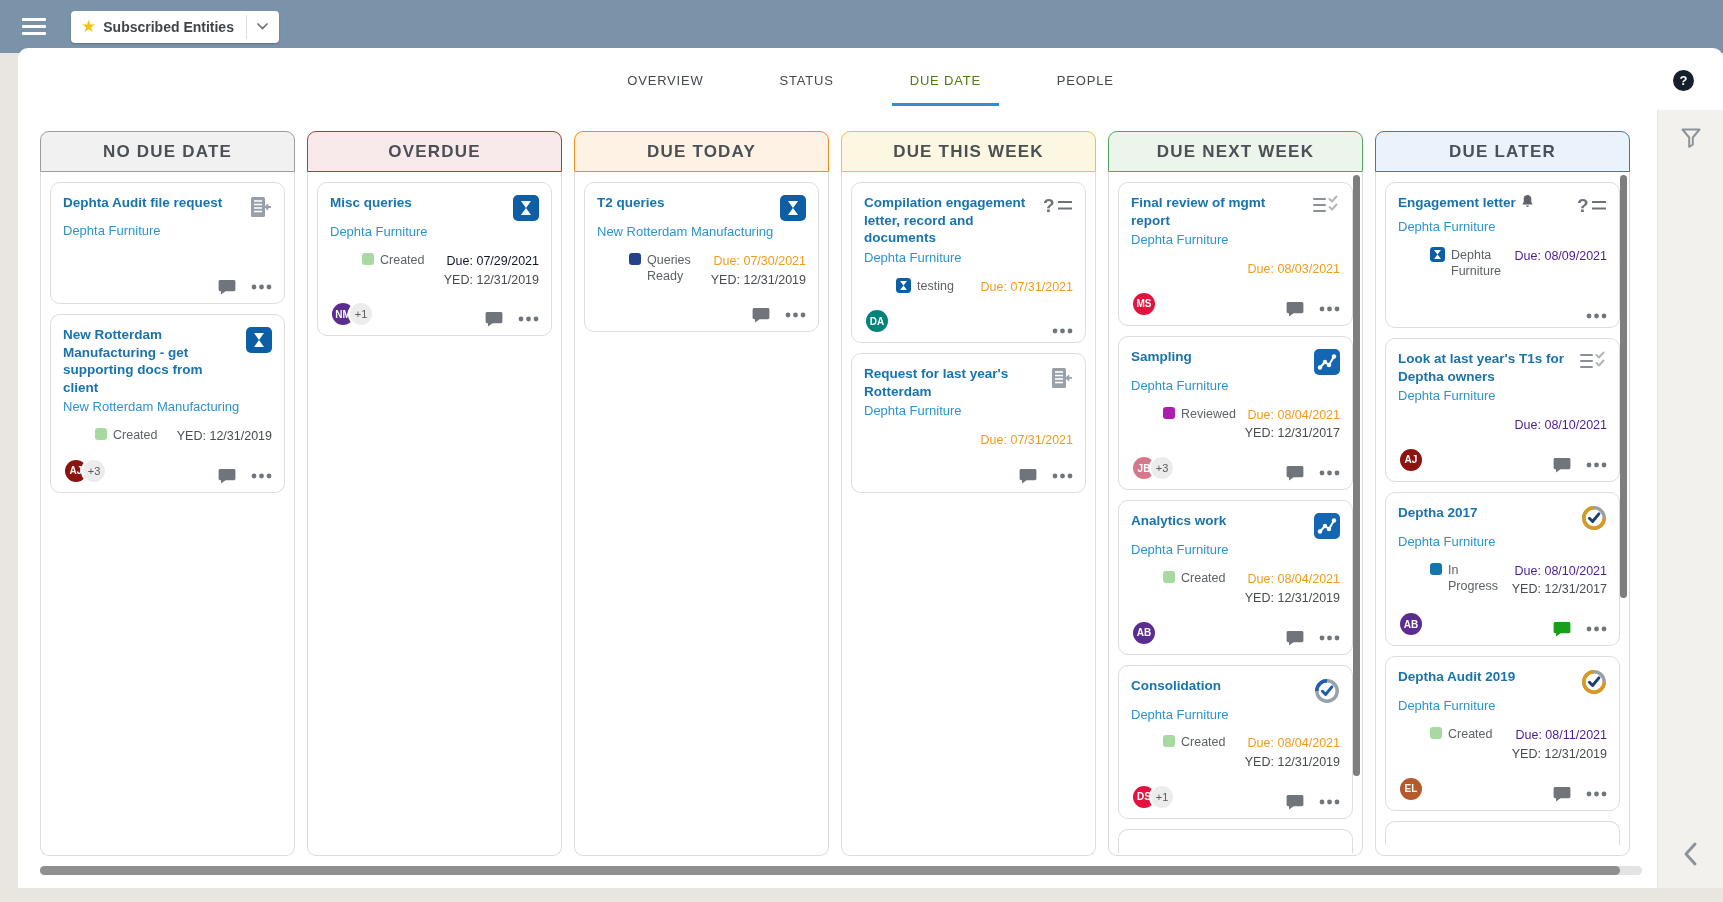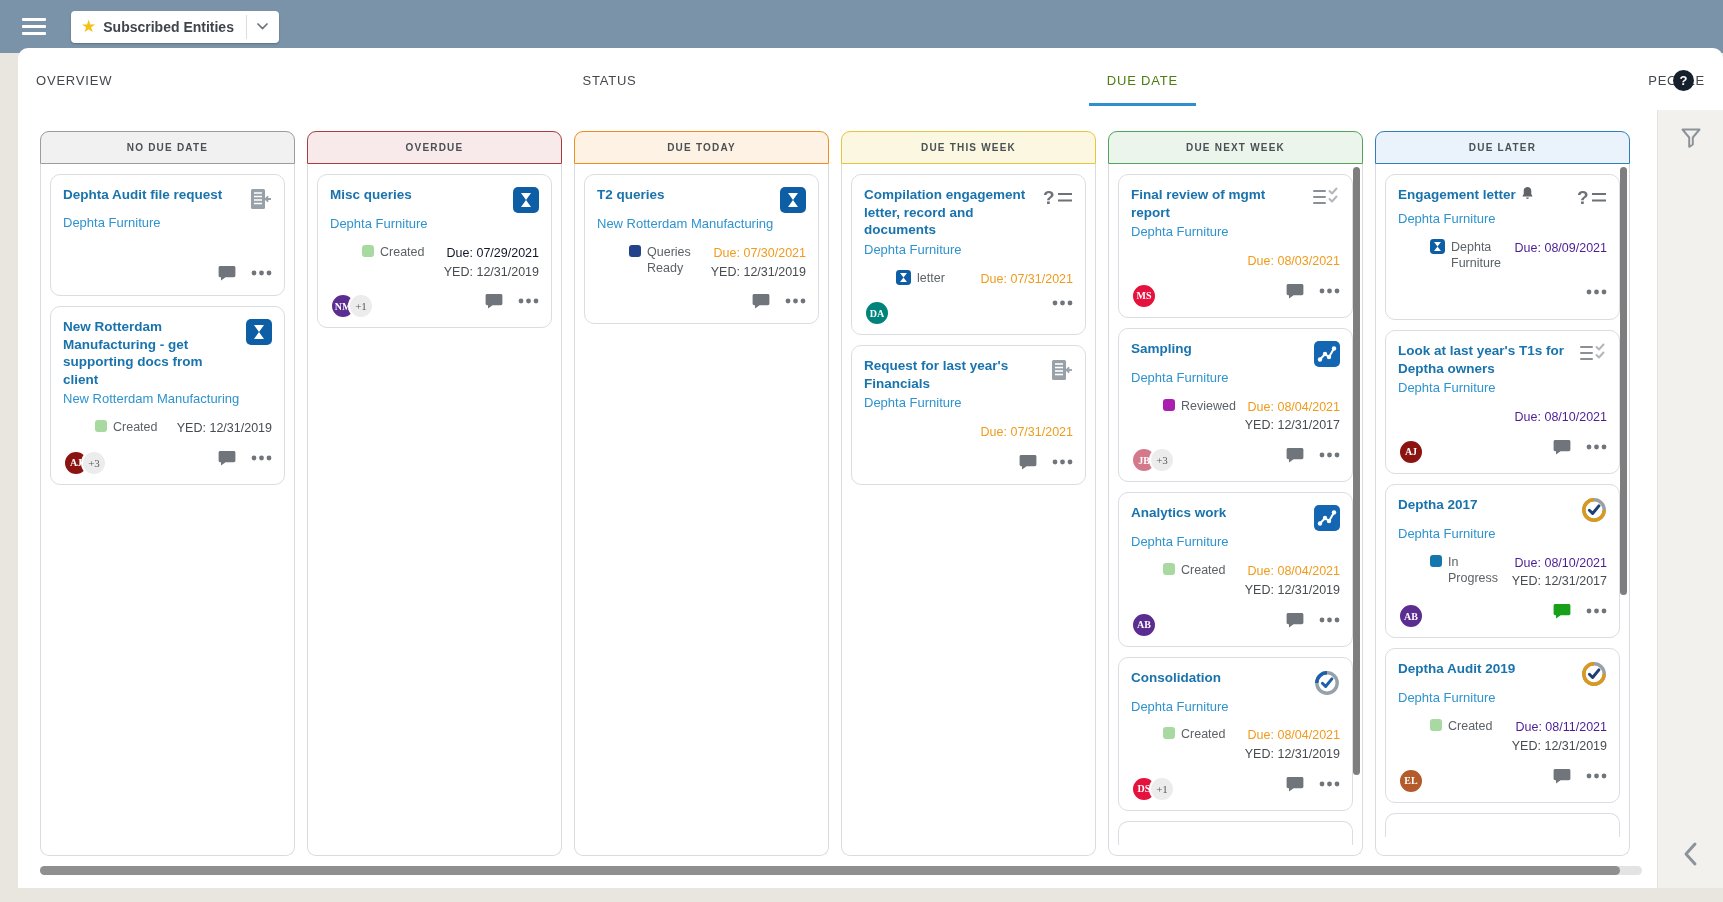--- a/index.html
+++ b/index.html
@@ -13,45 +13,45 @@
   .hamburger { width:24px; height:17px; margin-left:22px; display:flex; flex-direction:column; justify-content:space-between; cursor:pointer; }
   .hamburger span { height:3px; background:#fff; border-radius:1px; }
   .entity-select { margin-left:25px; height:32px; background:#fff; border-radius:4px; display:flex; align-items:stretch; box-shadow:0 1px 2px rgba(0,0,0,.25); cursor:pointer; }
   .entity-main { display:flex; align-items:center; padding:0 12px 0 10px; gap:7px; }
   .entity-star { color:#f2c216; font-size:17px; line-height:1; }
   .entity-label { font-size:14px; font-weight:bold; color:#3f454b; }
   .entity-divider { width:1px; background:#ddd; margin:4px 0; }
   .entity-chev { width:32px; display:flex; align-items:center; justify-content:center; }
   
   .panel { position:absolute; left:18px; right:0; top:48px; bottom:14px; background:#fff; border-radius:10px 10px 0 0; }
-  .tabs { position:absolute; top:0; left:0; right:0; height:58px; display:flex; justify-content:space-between; gap:40px; }
+  .tabs { position:absolute; top:0; left:0; right:0; height:58px; display:flex; justify-content:center; gap:40px; }
   .tab { padding:25px 18px 12px; font-size:13px; letter-spacing:.8px; color:#43484d; border-bottom:3px solid transparent; cursor:pointer; }
   .tab.active { font-weight:normal; color:#4d7c0f; border-bottom-color:#2e8fd0; }
   .help-btn { position:absolute; top:22px; right:29px; width:21px; height:21px; border-radius:50%; background:#16202c; color:#fff; font-size:13px; font-weight:bold; display:flex; align-items:center; justify-content:center; cursor:pointer; }
   
   .board { position:absolute; top:83px; left:22px; display:flex; gap:12px; height:725px; }
   .column { width:255px; display:flex; flex-direction:column; }
-  .col-header { height:33px; border:1px solid; border-radius:9px 9px 0 0; display:flex; align-items:center; justify-content:center; font-weight:bold; font-size:10px; letter-spacing:1.2px; color:#4a5055; }
+  .col-header { height:41px; border:1px solid; border-radius:9px 9px 0 0; display:flex; align-items:center; justify-content:center; font-weight:bold; font-size:17px; letter-spacing:1.2px; color:#4a5055; }
   .col-body { flex:1; border:1px solid #d9dbde; border-top:none; border-radius:0 0 9px 9px; background:#fff; padding:10px 9px; display:flex; flex-direction:column; gap:10px; overflow:hidden; position:relative; }
   .vthumb { position:absolute; right:2px; top:3px; width:7px; border-radius:4px; background:#7e7e7e; cursor:pointer; }
   
   .card { border:1px solid #dadde1; border-radius:10px; background:#fff; padding:11px 12px 8px; display:flex; flex-direction:column; flex:none; cursor:pointer; }
   .card-head { display:flex; gap:8px; align-items:flex-start; }
   .card-title { flex:1; color:#1973ad; font-weight:bold; font-size:13.5px; line-height:1.3; }
   .card-type-icon { flex:none; display:flex; margin-top:1px; }
   .card-entity { color:#2e93cd; font-size:13px; line-height:1.3; margin-top:3px; }
   .meta-row { display:flex; margin-top:11px; font-size:12.5px; align-items:flex-start; }
   .status { width:92px; color:#5c6266; display:flex; align-items:flex-start; gap:6px; line-height:1.3; flex:none;padding-left:32px; }
   .swatch { width:12px; height:12px; border-radius:3px; margin-top:1px; flex:none; }
   .status .icon { flex:none; display:flex; margin-top:0; }
   .dates { flex:1; text-align:right; line-height:1.5; color:#474c50; }
   .due-red { color:#0f172a; }
   .due-orange { color:#f09b1c; }
   .due-neutral { color:#4c1d95; }
-  .card-footer { display:flex; align-items:flex-start; margin-top:auto; padding-top:12px; min-height:34px;font-family:Liberation Serif, serif; }
+  .card-footer { display:flex; align-items:flex-end; margin-top:auto; padding-top:12px; min-height:34px; }
   .avatars { display:flex; align-items:center; }
   .avatar { width:26px; height:26px; border-radius:50%; color:#fff; font-size:10px; font-weight:bold; display:flex; align-items:center; justify-content:center; border:2px solid #fff; flex:none; }
   .avatar.overflow { background:#ececec; color:#5a5a5a; font-size:11px; font-weight:normal; margin-left:-8px; }
   .foot-icons { margin-left:auto; display:flex; align-items:center; gap:15px; }
   .foot-icons .icon { display:flex; cursor:pointer; }
   .stub { height:24px; border:1px solid #dadde1; border-bottom:none; border-radius:10px 10px 0 0; flex:none; }
   .icon { display:inline-flex; vertical-align:middle; }
   .title-bell { margin-left:5px; display:inline-flex; vertical-align:-1px; }
   
   .rail { position:absolute; top:62px; right:0; bottom:0; width:66px; background:#f3f1ee; border-left:1px solid #e6e3de; display:flex; flex-direction:column; align-items:center; justify-content:space-between; padding:16px 0 20px; }
@@ -290,21 +290,21 @@
             </div>
             <div class="card-entity">Dephta Furniture</div>
             <div class="meta-row">
               <div class="status">
                 <span class="icon">
                   <svg width="15" height="15" viewBox="0 0 26 26">
                     <rect width="26" height="26" rx="6" fill="#0e5ea6"></rect>
                     <path d="M7 5h12l-6 8 6 8H7l6-8z" fill="#fff"></path>
                   </svg>
                 </span>
-                <span>letter</span>
+                <span>testing</span>
               </div>
               <div class="dates">
                 <div class="due-orange">Due: 07/31/2021</div>
               </div>
             </div>
             <div class="card-footer">
               <div class="avatars">
                 <div class="avatar" style="background:#00837a">DA</div>
               </div>
               <div class="foot-icons">
@@ -313,21 +313,21 @@
                     <circle cx="3" cy="3" r="2.4" fill="#6f757a"></circle>
                     <circle cx="10.5" cy="3" r="2.4" fill="#6f757a"></circle>
                     <circle cx="18" cy="3" r="2.4" fill="#6f757a"></circle>
                   </svg>
                 </span>
               </div>
             </div>
           </div>
           <div class="card">
             <div class="card-head">
-              <div class="card-title"><span>Request for last year's Financials</span></div>
+              <div class="card-title"><span>Request for last year's Rotterdam</span></div>
               <span class="card-type-icon">
                 <svg width="24" height="25" viewBox="0 0 24 25">
                   <rect x="3" y="2" width="14" height="20" rx="1.5" fill="#98a0a8"></rect>
                   <g stroke="#fff" stroke-width="1.6">
                     <line x1="6" y1="6" x2="14" y2="6"></line>
                     <line x1="6" y1="9.5" x2="14" y2="9.5"></line>
                     <line x1="6" y1="13" x2="14" y2="13"></line>
                     <line x1="6" y1="16.5" x2="14" y2="16.5"></line>
                   </g>
                   <g stroke="#98a0a8" stroke-width="1.8" fill="none">

